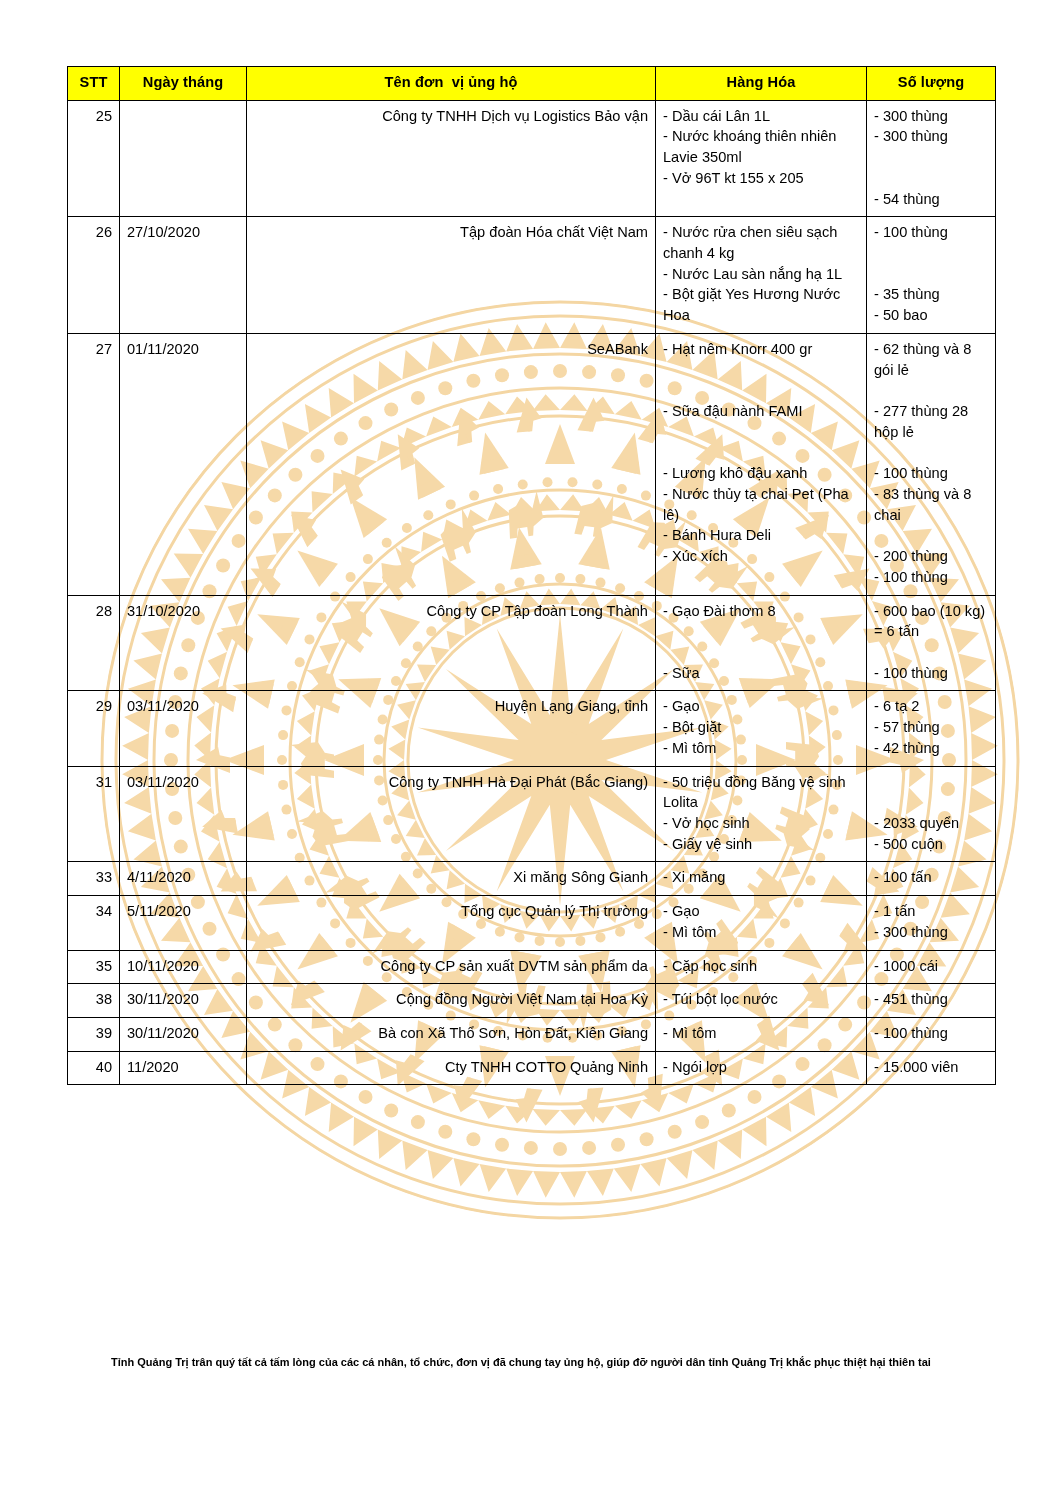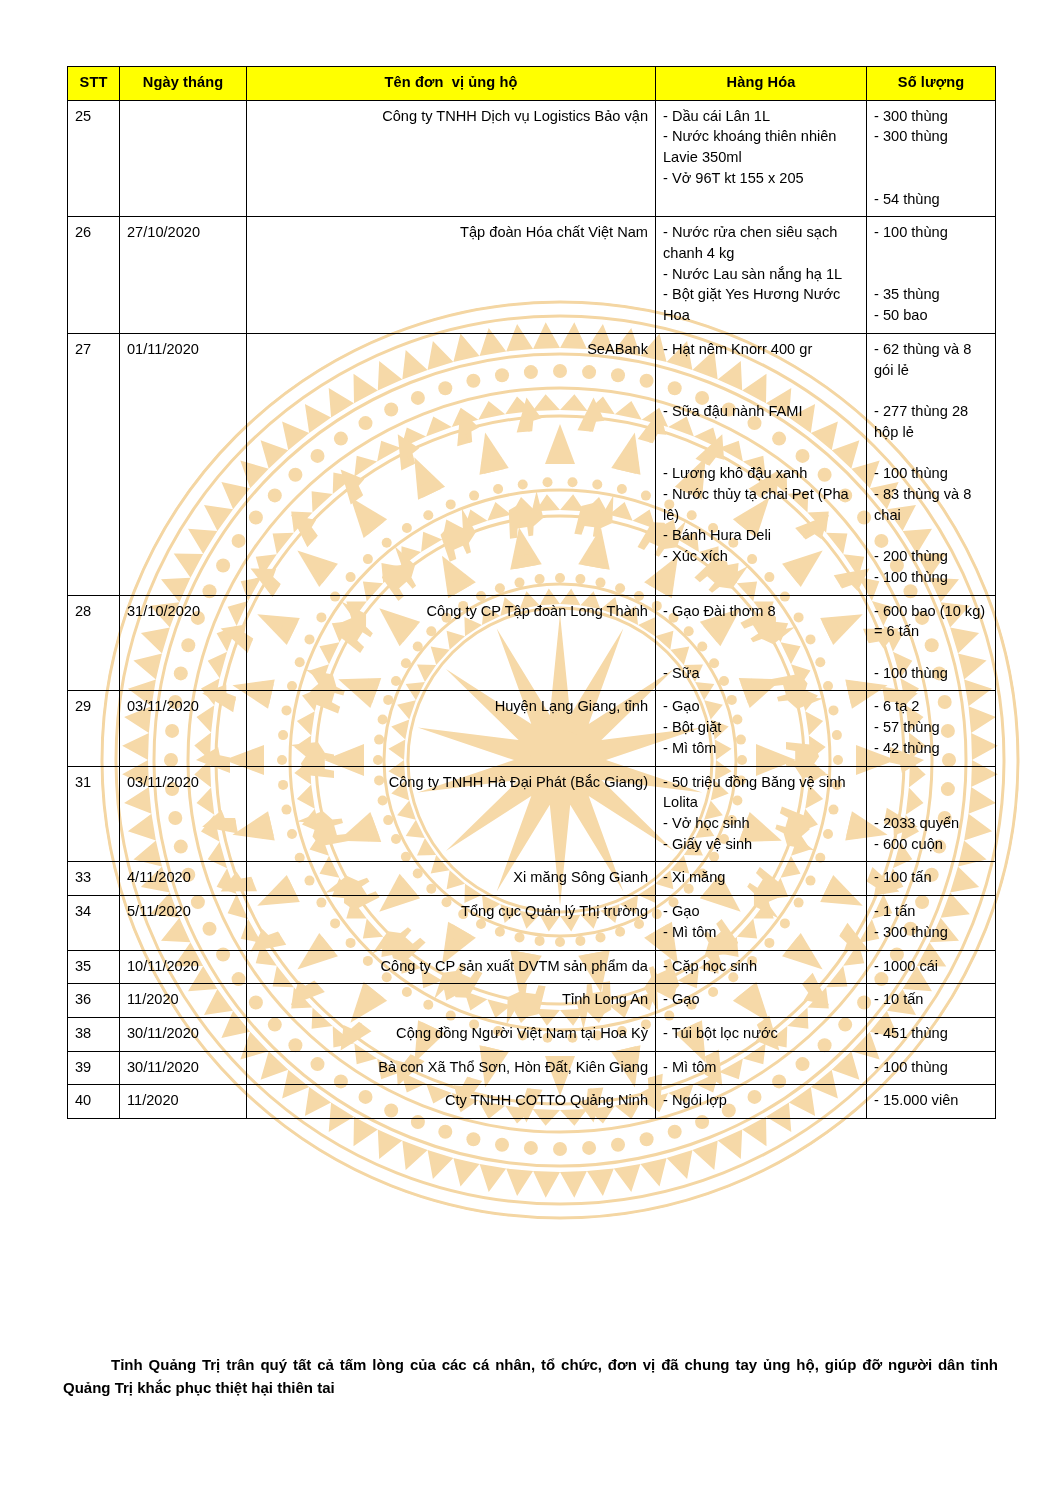--- a/index.html
+++ b/index.html
@@ -61,34 +61,34 @@
     letter-spacing: 0.1px;
     white-space: pre;
   }
 
   col.c-stt    { width: 52px; }
   col.c-date   { width: 127px; }
   col.c-name   { width: 409px; }
   col.c-goods  { width: 211px; }
   col.c-qty    { width: 129px; }
 
-  td.stt  { text-align: left; }
+  td.stt  { text-align: right; }
   td.date { }
   td.name { text-align: right; }
   td.goods, td.qty { text-align: left; }
 
   td .ln { display: block; }
   td .ln.blank { height: 1.42em; }
 
   .footer-note {
     position: absolute;
     left: 63px;
     top: 1322px;
     width: 935px;
-    font-size: 15px;
+    font-size: 11px;
     line-height: 1.5;
     font-weight: bold;
     text-indent: 48px;
     text-align: justify;
     color: #000;
     margin-top: 32px;
   }
 </style>
 </head>
 <body>
@@ -855,21 +855,21 @@
           <td class="name">Công ty TNHH Hà Đại Phát (Bắc Giang)</td>
           <td class="goods">
             <span class="ln">- 50 triệu đồng Băng vệ sinh Lolita</span>
             <span class="ln">- Vở học sinh</span>
             <span class="ln">- Giấy vệ sinh</span>
           </td>
           <td class="qty">
             <span class="ln blank"></span>
             <span class="ln blank"></span>
             <span class="ln">- 2033 quyển</span>
-            <span class="ln">- 600 cuộn</span>
+            <span class="ln">- 500 cuộn</span>
           </td>
         </tr>
         <tr>
           <td class="stt">33</td>
           <td class="date">4/11/2020</td>
           <td class="name">Xi măng Sông Gianh</td>
           <td class="goods">
             <span class="ln">- Xi măng</span>
           </td>
           <td class="qty">
@@ -894,31 +894,20 @@
           <td class="date">10/11/2020</td>
           <td class="name">Công ty CP sản xuất DVTM sản phẩm da</td>
           <td class="goods">
             <span class="ln">- Cặp học sinh</span>
           </td>
           <td class="qty">
             <span class="ln">- 1000 cái</span>
           </td>
         </tr>
         <tr>
-          <td class="stt">36</td>
-          <td class="date">11/2020</td>
-          <td class="name">Tỉnh Long An</td>
-          <td class="goods">
-            <span class="ln">- Gạo</span>
-          </td>
-          <td class="qty">
-            <span class="ln">- 10 tấn</span>
-          </td>
-        </tr>
-        <tr>
           <td class="stt">38</td>
           <td class="date">30/11/2020</td>
           <td class="name">Cộng đồng Người Việt Nam tại Hoa Kỳ</td>
           <td class="goods">
             <span class="ln">- Túi bột lọc nước</span>
           </td>
           <td class="qty">
             <span class="ln">- 451 thùng</span>
           </td>
         </tr>

